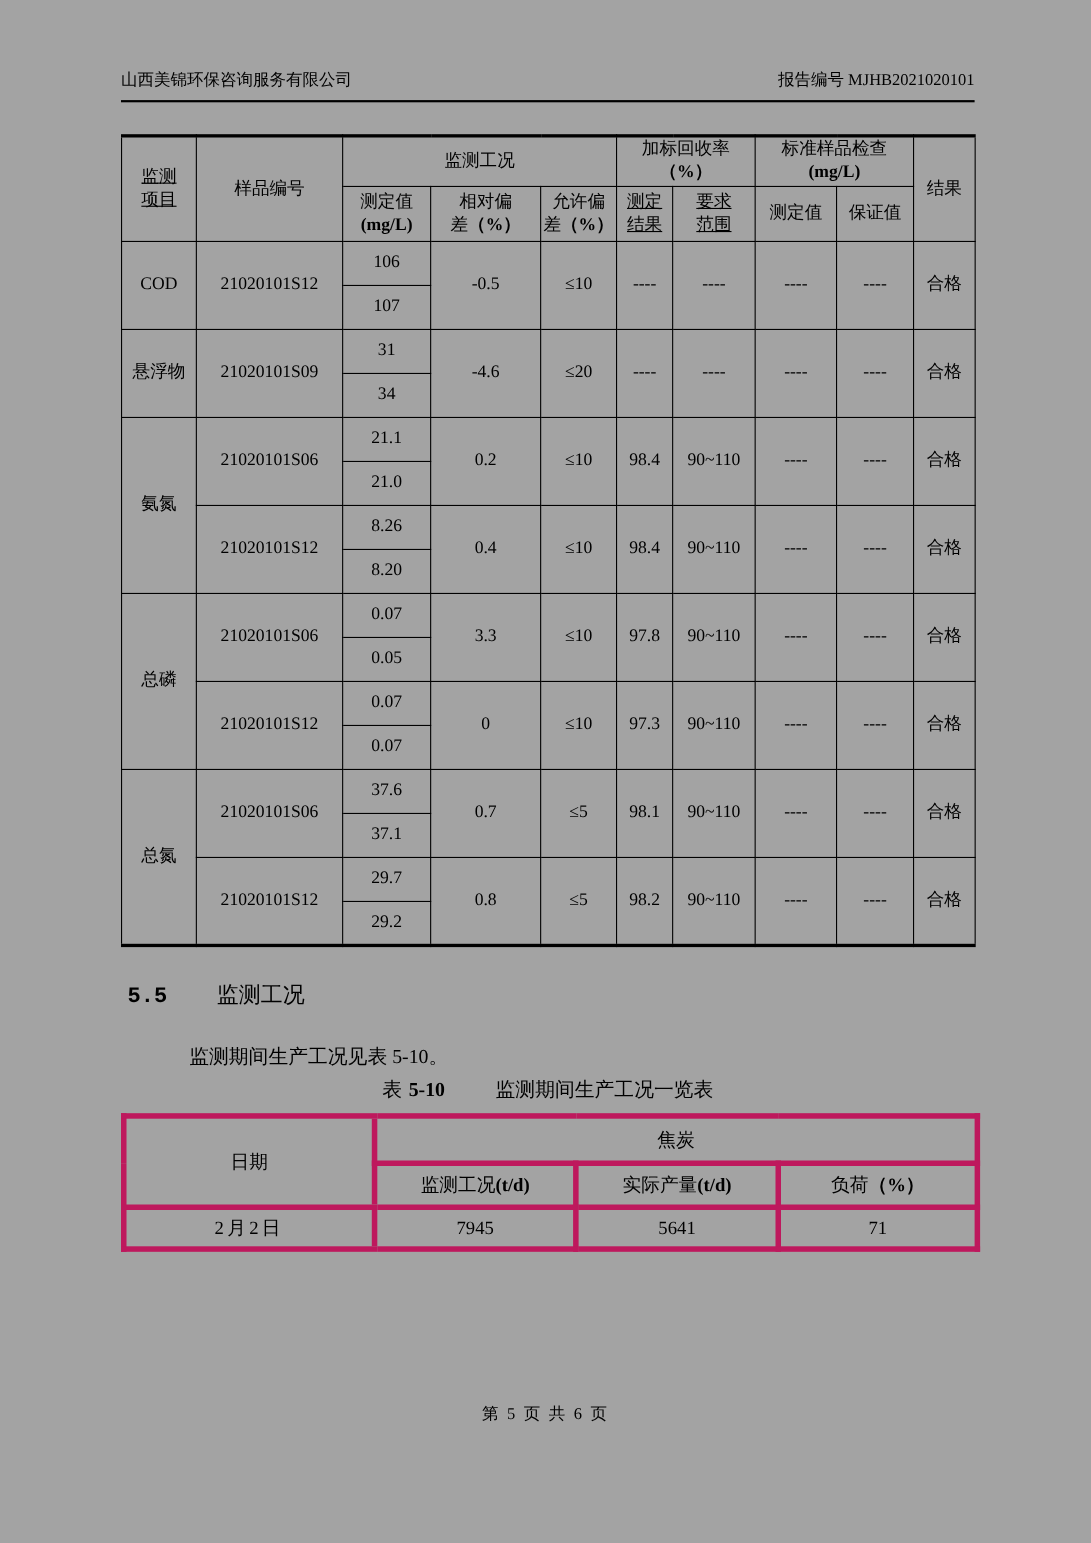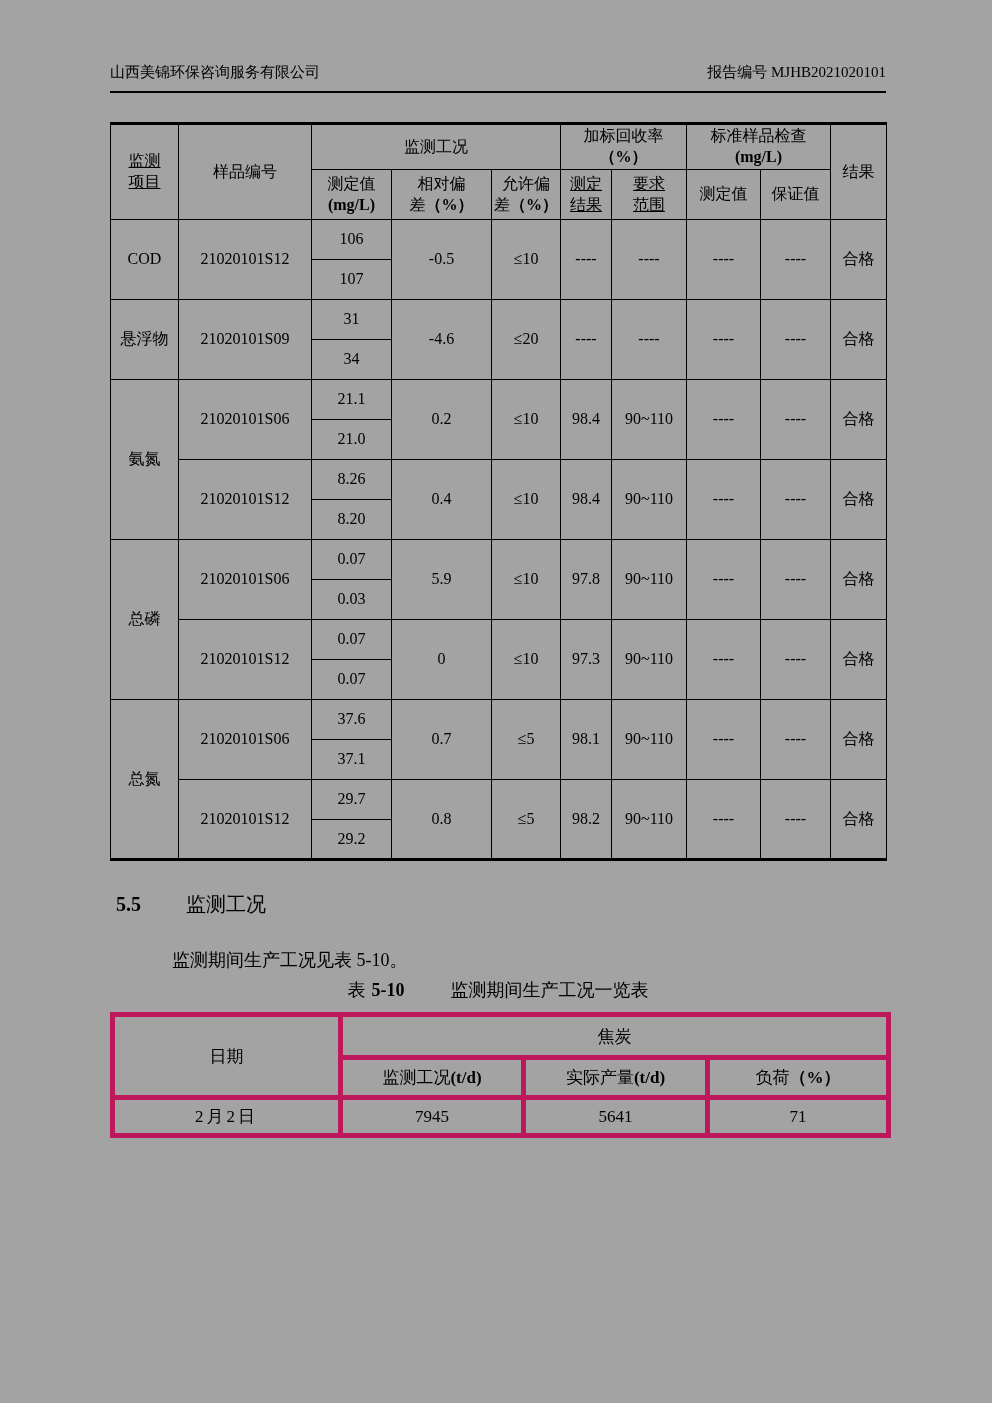--- a/index.html
+++ b/index.html
@@ -34,21 +34,21 @@
   }
   .qa-table tr.h1 { height: 46px; }
   .qa-table tr.h2 { height: 50px; }
   .qa-table tr.r  { height: 40px; }
   .preline { white-space: pre-line; text-decoration: underline; }
   .b { font-weight: bold; }
   .section-heading {
     position: absolute; top: 891px; left: 116px;
     font-size: 20px; margin: 0;
   }
-  .section-heading .num { font-weight: bold; margin-right: 8px; }
+  .section-heading .num { font-weight: bold; margin-right: 8px; font-family: Liberation Mono, monospace; }
   .section-heading .ttl { font-weight: normal; margin-left: 37px; }
   .body-para {
     position: absolute; top: 936px; left: 160px;
     font-size: 18px; margin: 12px;
   }
   .table-caption {
     position: absolute; top: 978px; left: 110px; width: 776px;
     display: flex; justify-content: center; align-items: baseline;
     font-size: 18px;
   }
@@ -194,30 +194,30 @@
       <td rowspan="2">合格</td>
     </tr>
     <tr class="r">
           <td>8.20</td>
         </tr>
 
     <tr class="r">
       <td rowspan="4">总磷</td>
       <td rowspan="2">21020101S06</td>
       <td>0.07</td>
-      <td rowspan="2">5.9</td>
+      <td rowspan="2">3.3</td>
       <td rowspan="2">≤10</td>
       <td rowspan="2">97.8</td>
       <td rowspan="2">90~110</td>
       <td rowspan="2">----</td>
       <td rowspan="2">----</td>
       <td rowspan="2">合格</td>
     </tr>
     <tr class="r">
-          <td>0.03</td>
+          <td>0.05</td>
         </tr>
     <tr class="r">
       <td rowspan="2">21020101S12</td>
       <td>0.07</td>
       <td rowspan="2">0</td>
       <td rowspan="2">≤10</td>
       <td rowspan="2">97.3</td>
       <td rowspan="2">90~110</td>
       <td rowspan="2">----</td>
       <td rowspan="2">----</td>
@@ -297,14 +297,15 @@
     </tr>
     <tr class="r">
       <td class="thickright date-cell">2月2日</td>
       <td>7945</td>
       <td>5641</td>
       <td>71</td>
     </tr>
   </tbody>
     </table>
 
+  <div class="page-footer">第 5 页 共 6 页</div>
 
 </div>
 
 </body></html>

